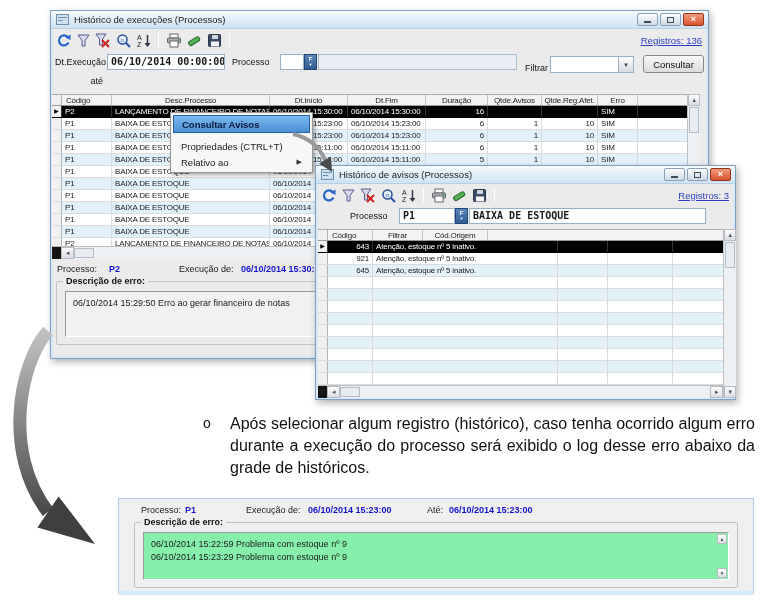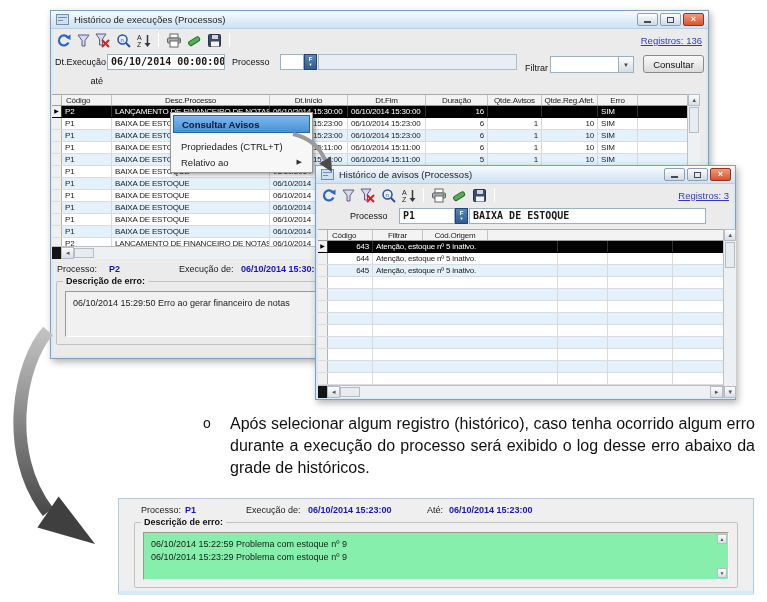--- a/index.html
+++ b/index.html
@@ -511,21 +511,21 @@
           <div class="grow sel">
             <div class="cell gut">▶</div>
             <div class="cell w2c0">643</div>
             <div class="cell w2c1">Atenção, estoque nº 5 inativo.</div>
             <div class="cell w2c2"></div>
             <div class="cell w2c3"></div>
             <div class="cell fill"></div>
           </div>
           <div class="grow">
             <div class="cell gut"></div>
-            <div class="cell w2c0">644</div>
+            <div class="cell w2c0">921</div>
             <div class="cell w2c1">Atenção, estoque nº 5 inativo.</div>
             <div class="cell w2c2"></div>
             <div class="cell w2c3"></div>
             <div class="cell fill"></div>
           </div>
           <div class="grow alt">
             <div class="cell gut"></div>
             <div class="cell w2c0">645</div>
             <div class="cell w2c1">Atenção, estoque nº 5 inativo.</div>
             <div class="cell w2c2"></div>

